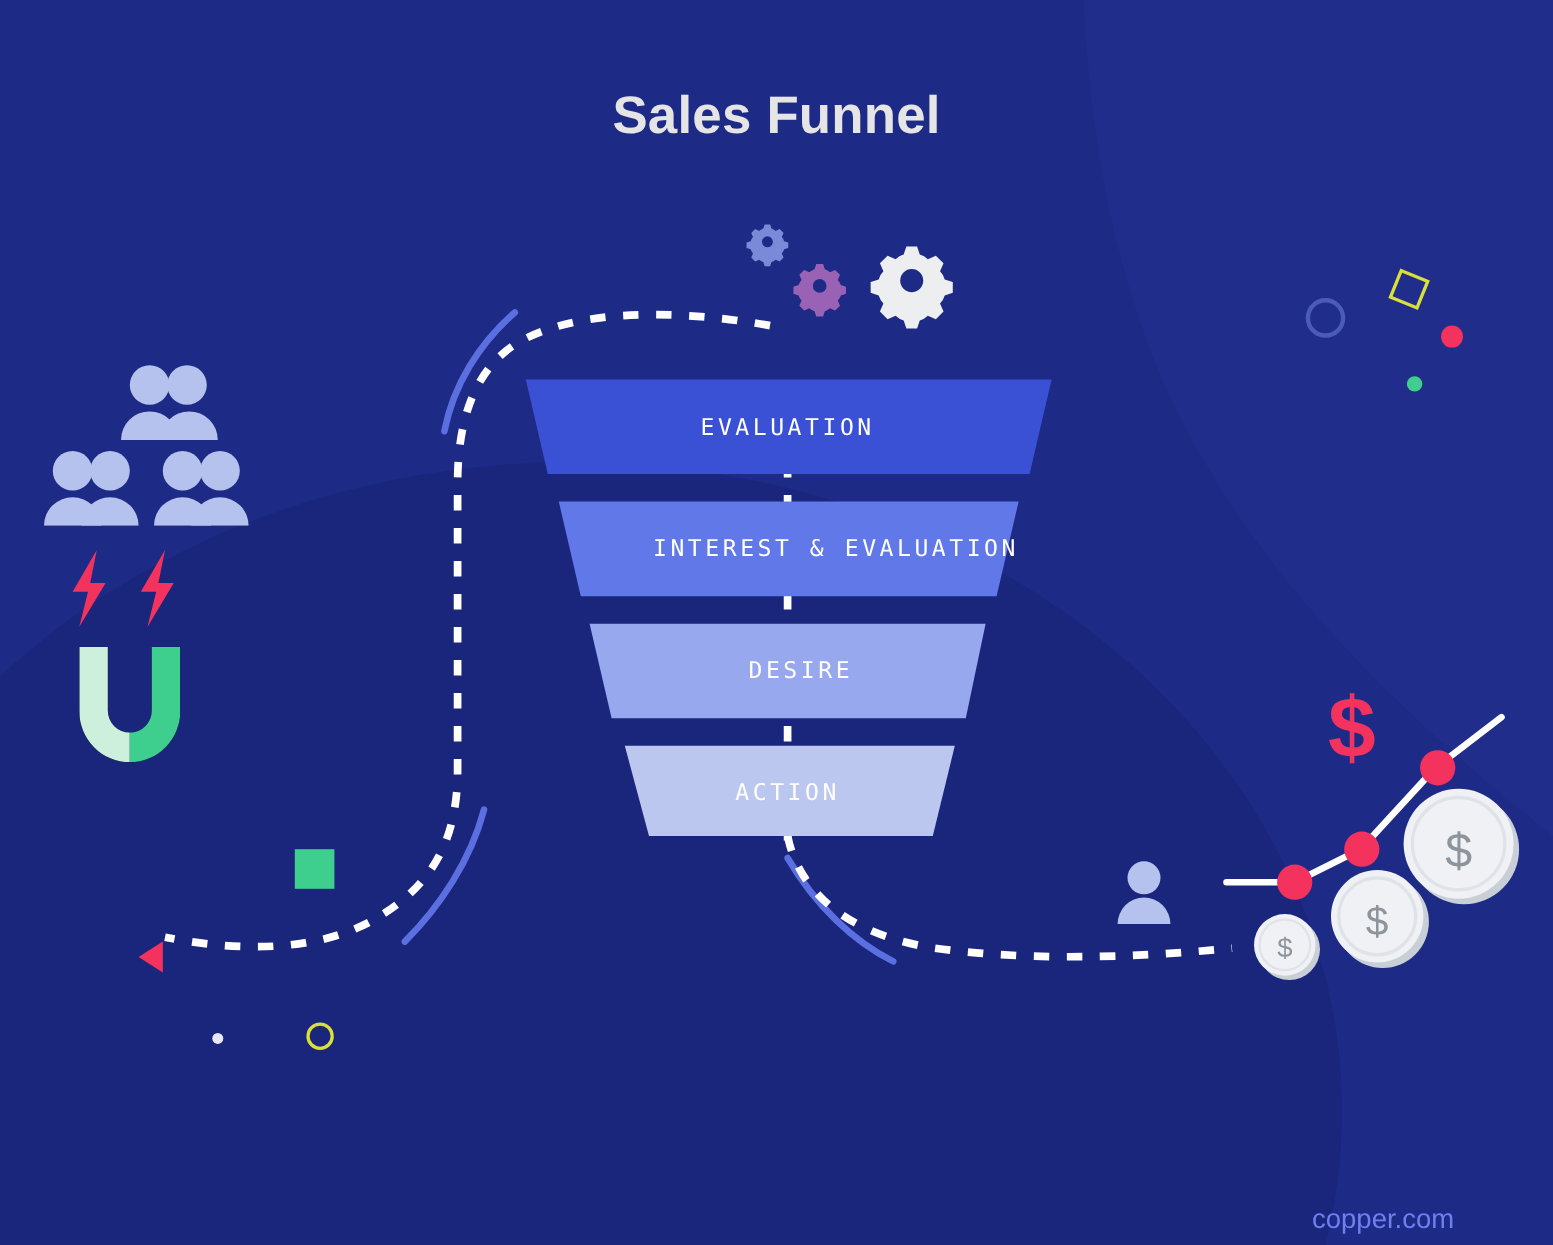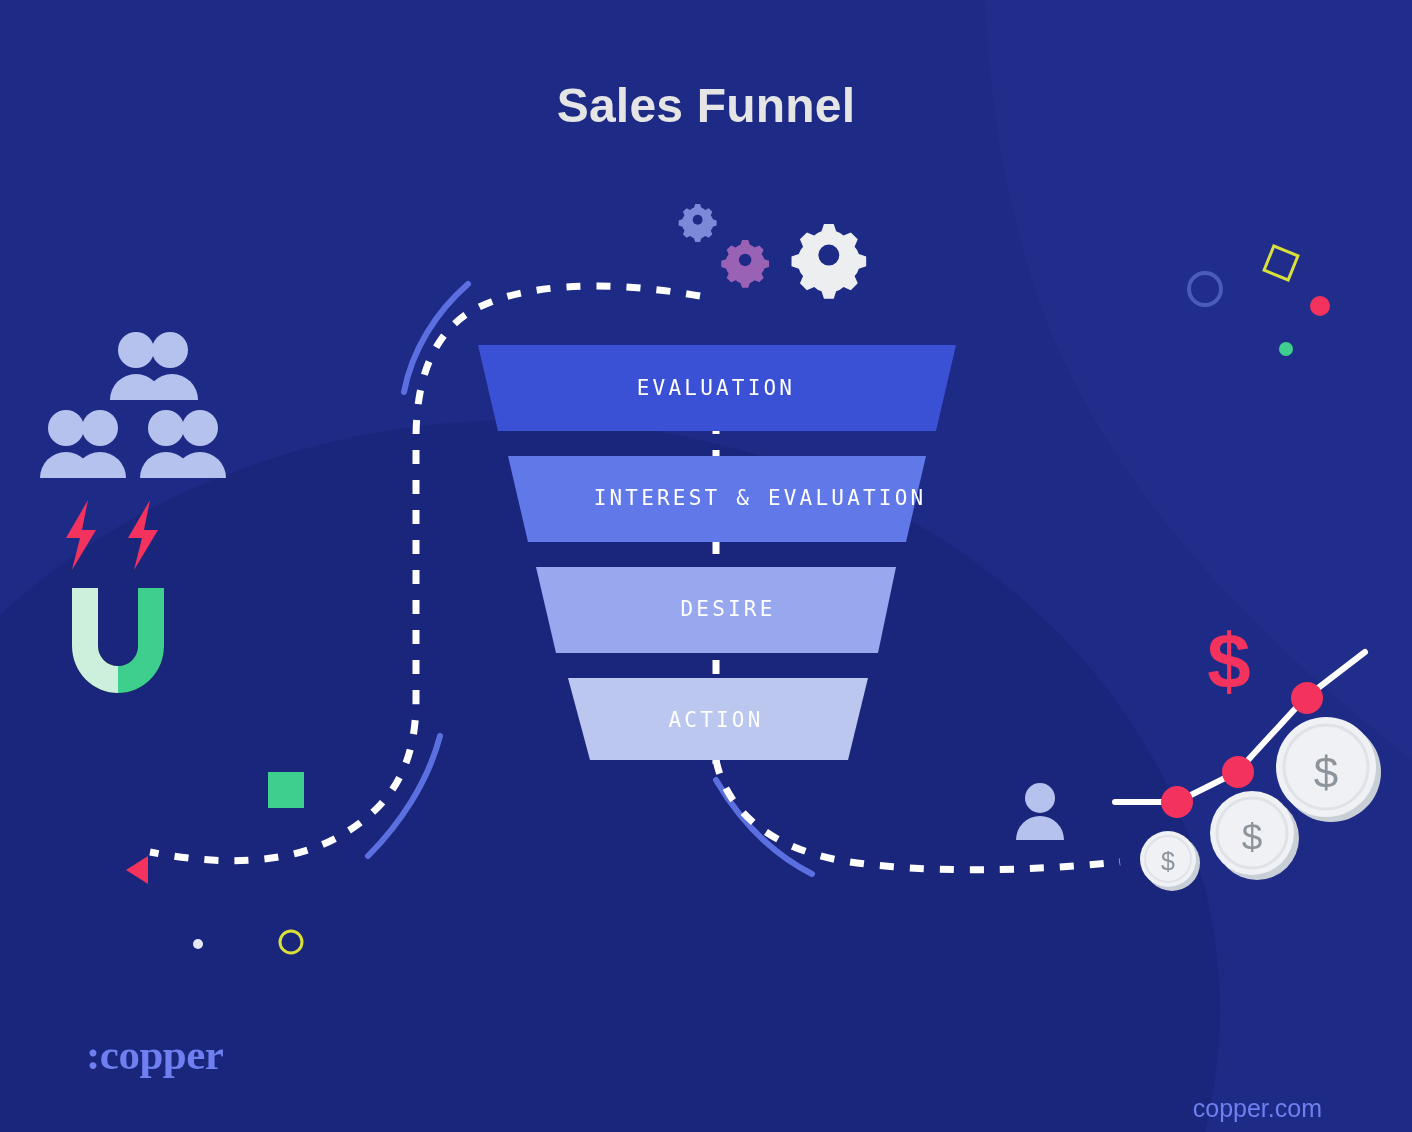--- a/index.html
+++ b/index.html
@@ -227,16 +227,15 @@
     <rect x="268" y="772" width="36" height="36" fill="#3ecf8e"></rect>
     <path d="M148,856 L148,884 L126,870 Z" fill="#f4325e"></path>
     <circle cx="198" cy="944" r="5" fill="#e6e8f5"></circle>
     <circle cx="291" cy="942" r="11" fill="none" stroke="#d9e03a" stroke-width="3"></circle>
     <circle cx="1205" cy="289" r="16" fill="none" stroke="#4a5cb8" stroke-width="4"></circle>
     <rect x="1268" y="250" width="26" height="26" fill="none" stroke="#d9e03a" stroke-width="3" transform="rotate(22 1281 263)"></rect>
     <circle cx="1320" cy="306" r="10" fill="#f4325e"></circle>
     <circle cx="1286" cy="349" r="7" fill="#3ecf8e"></circle>
   </svg>
 
-  <div class="logo">:copper</div>
   <div class="site-url">copper.com</div>
 
 </div>
 
 </body></html>

